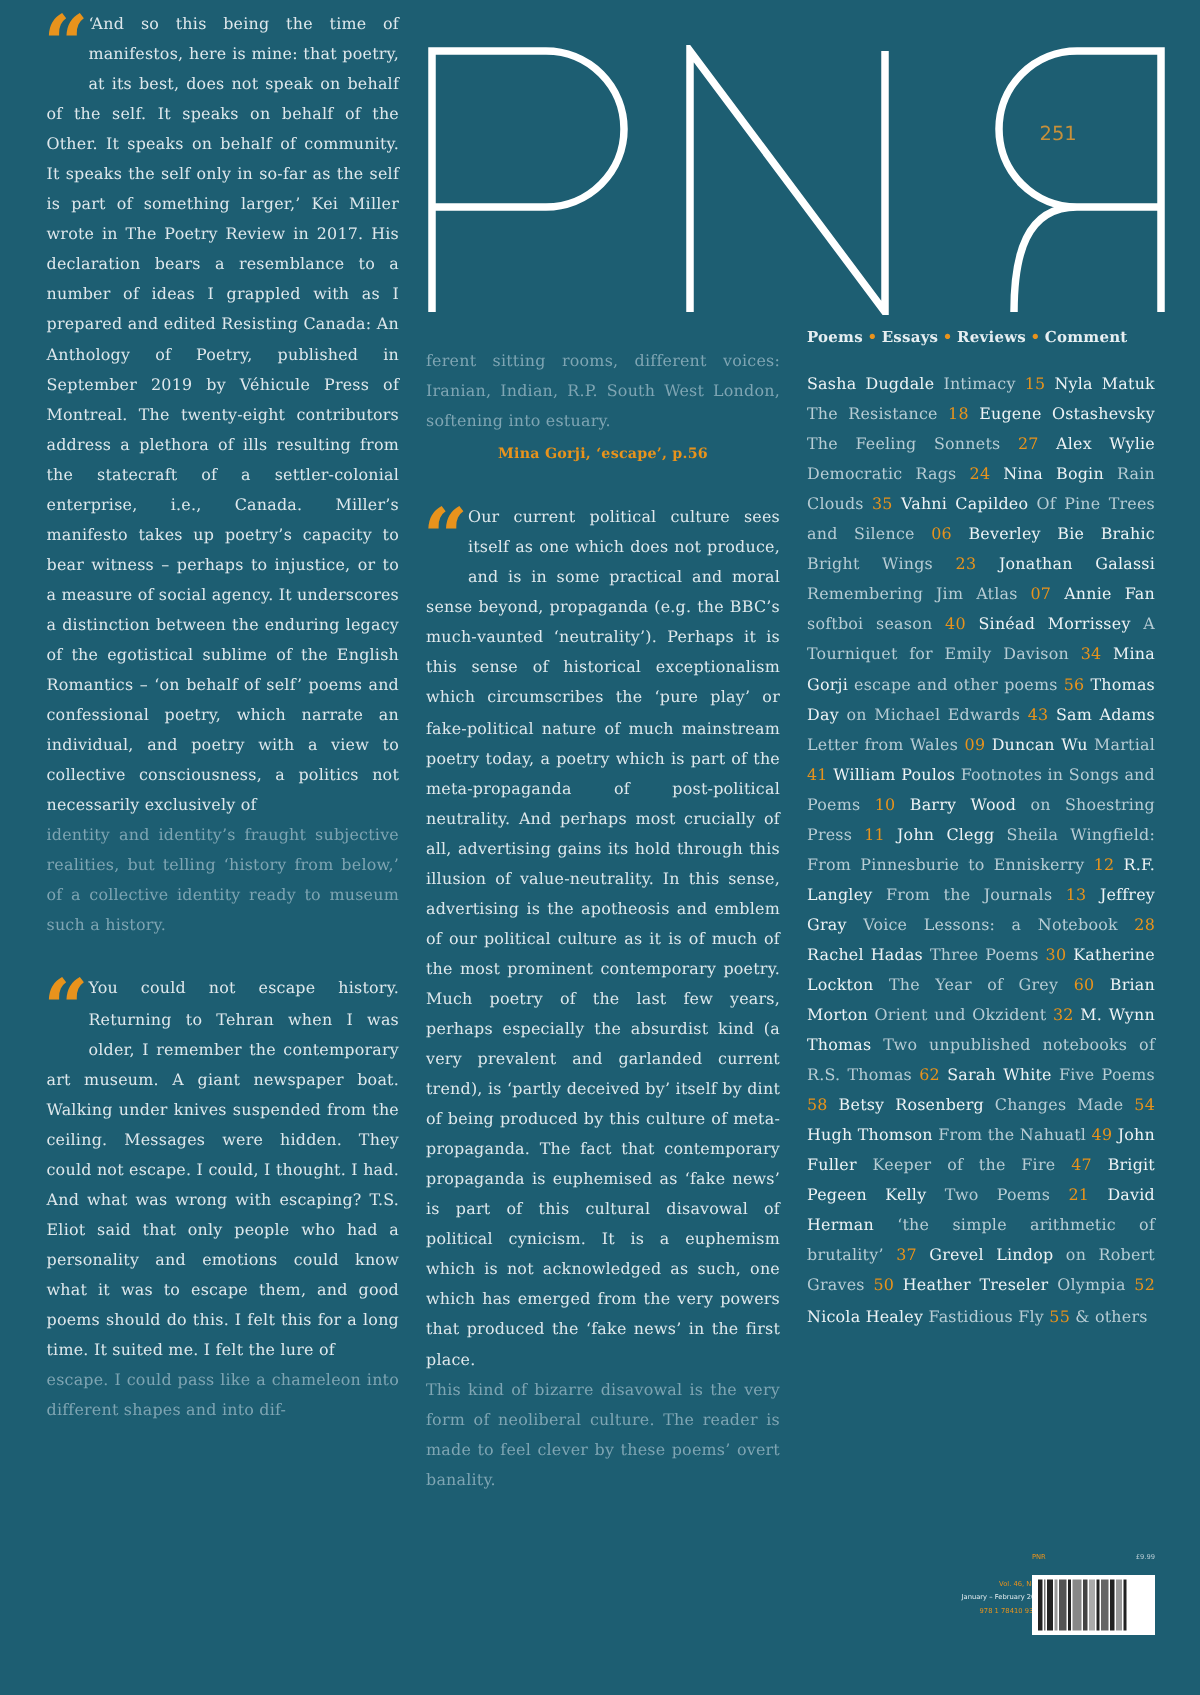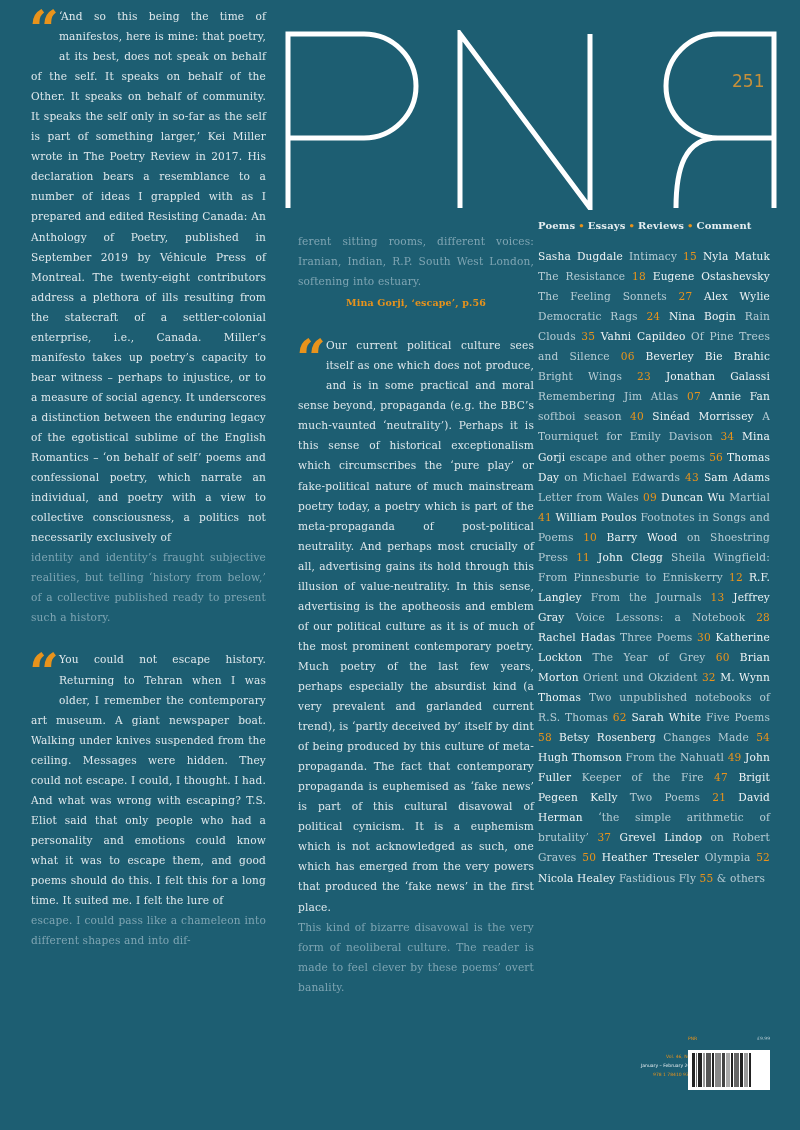--- a/index.html
+++ b/index.html
@@ -2,32 +2,32 @@
 <html><head>
 <meta charset="utf-8">
 <style>
   html, body { margin:0; padding:0; }
   body {
     width:800px; height:1130px; background:#1d5e72; position:relative; overflow:hidden;
     font-family:"DejaVu Serif", serif; color:#dfe8ec;
   }
   .col { position:absolute; font-size:10.6px; line-height:20.05px; text-align:justify; letter-spacing:0.15px; }
   .col1 { left:31px; top:6px; width:235px; }
-  .col2 { left:284px; top:231px; width:236px;margin-left:14px; }
+  .col2 { left:284px; top:231px; width:236px; }
   .col3 { left:538px; top:216px; width:232px; }
   .quote-mark {
     float:left; color:#e8931c; font-family:"DejaVu Serif", serif; font-weight:bold;
     font-size:52px; line-height:40px; height:40px; margin:4px 6px 0 -2px; letter-spacing:-6px;
   }
   .para { margin:0; }
   .fade { color:#7fa5b3; }
   .attr { text-align:center; color:#e8931c; font-weight:bold; font-size:9.5px; margin:2px 0 0 0; }
   .gap { height:22px; }
   .logo { position:absolute; left:284px; top:30px; width:494px; height:180px; }
-  .issue { position:absolute; left:693px; top:71px; color:#c7903a; font-family:"DejaVu Sans", sans-serif; font-size:17px;margin-left:39px; }
+  .issue { position:absolute; left:693px; top:82px; color:#c7903a; font-family:"DejaVu Sans", sans-serif; font-size:13px; }
   .sections { font-family:"DejaVu Serif", serif; font-weight:bold; font-size:10px; color:#e6eef1; margin-bottom:10px; white-space:nowrap; }
   .sections .dot { color:#e8931c; margin:0 3px; }
   .contents .name { font-weight:normal; color:#eef3f5; }
   .contents .title { color:#b7ccd4; }
   .contents .page { color:#e8931c; font-weight:normal; }
   .meta { position:absolute; left:640px; top:1052px; width:56px; text-align:right; font-family:"DejaVu Sans", sans-serif; font-size:4.5px; line-height:9px; }
   .meta .o { color:#e8931c; }
   .meta .w { color:#e6eef1; }
   .barcode-wrap { position:absolute; left:688px; top:1036px; width:82px; }
   .barcode-top { display:flex; justify-content:space-between; font-size:4.5px; font-family:"DejaVu Sans",sans-serif; height:14px; }
@@ -35,21 +35,21 @@
   .barcode { background:#ffffff; height:40px; padding:3px 4px; box-sizing:border-box; display:flex; gap:1px; }
   .barcode i { display:block; background:#222; height:100%; }
 </style>
 </head>
 <body>
 
 <div class="col col1">
   <div>
     <span class="quote-mark">“</span>
     <p class="para">‘And so this being the time of manifestos, here is mine: that poetry, at its best, does not speak on behalf of the self. It speaks on behalf of the Other. It speaks on behalf of community. It speaks the self only in so-far as the self is part of something larger,’ Kei Miller wrote in The Poetry Review in 2017. His declaration bears a resemblance to a number of ideas I grappled with as I prepared and edited Resisting Canada: An Anthology of Poetry, published in September 2019 by Véhicule Press of Montreal. The twenty-eight contributors address a plethora of ills resulting from the statecraft of a settler-colonial enterprise, i.e., Canada. Miller’s manifesto takes up poetry’s capacity to bear witness – perhaps to injustice, or to a measure of social agency. It underscores a distinction between the enduring legacy of the egotistical sublime of the English Romantics – ‘on behalf of self’ poems and confessional poetry, which narrate an individual, and poetry with a view to collective consciousness, a politics not necessarily exclusively of</p>
-    <p class="para fade">identity and identity’s fraught subjective realities, but telling ‘history from below,’ of a collective published ready to present such a history.</p>
+    <p class="para fade">identity and identity’s fraught subjective realities, but telling ‘history from below,’ of a collective identity ready to museum such a history.</p>
   </div>
   <div class="gap"></div>
   <div>
     <span class="quote-mark">“</span>
     <p class="para">You could not escape history. Returning to Tehran when I was older, I remember the contemporary art museum. A giant newspaper boat. Walking under knives suspended from the ceiling. Messages were hidden. They could not escape. I could, I thought. I had. And what was wrong with escaping? T.S. Eliot said that only people who had a personality and emotions could know what it was to escape them, and good poems should do this. I felt this for a long time. It suited me. I felt the lure of</p>
     <p class="para fade">escape. I could pass like a chameleon into different shapes and into dif-</p>
   </div>
 </div>
 
 <svg class="logo" viewBox="0 0 494 180">

